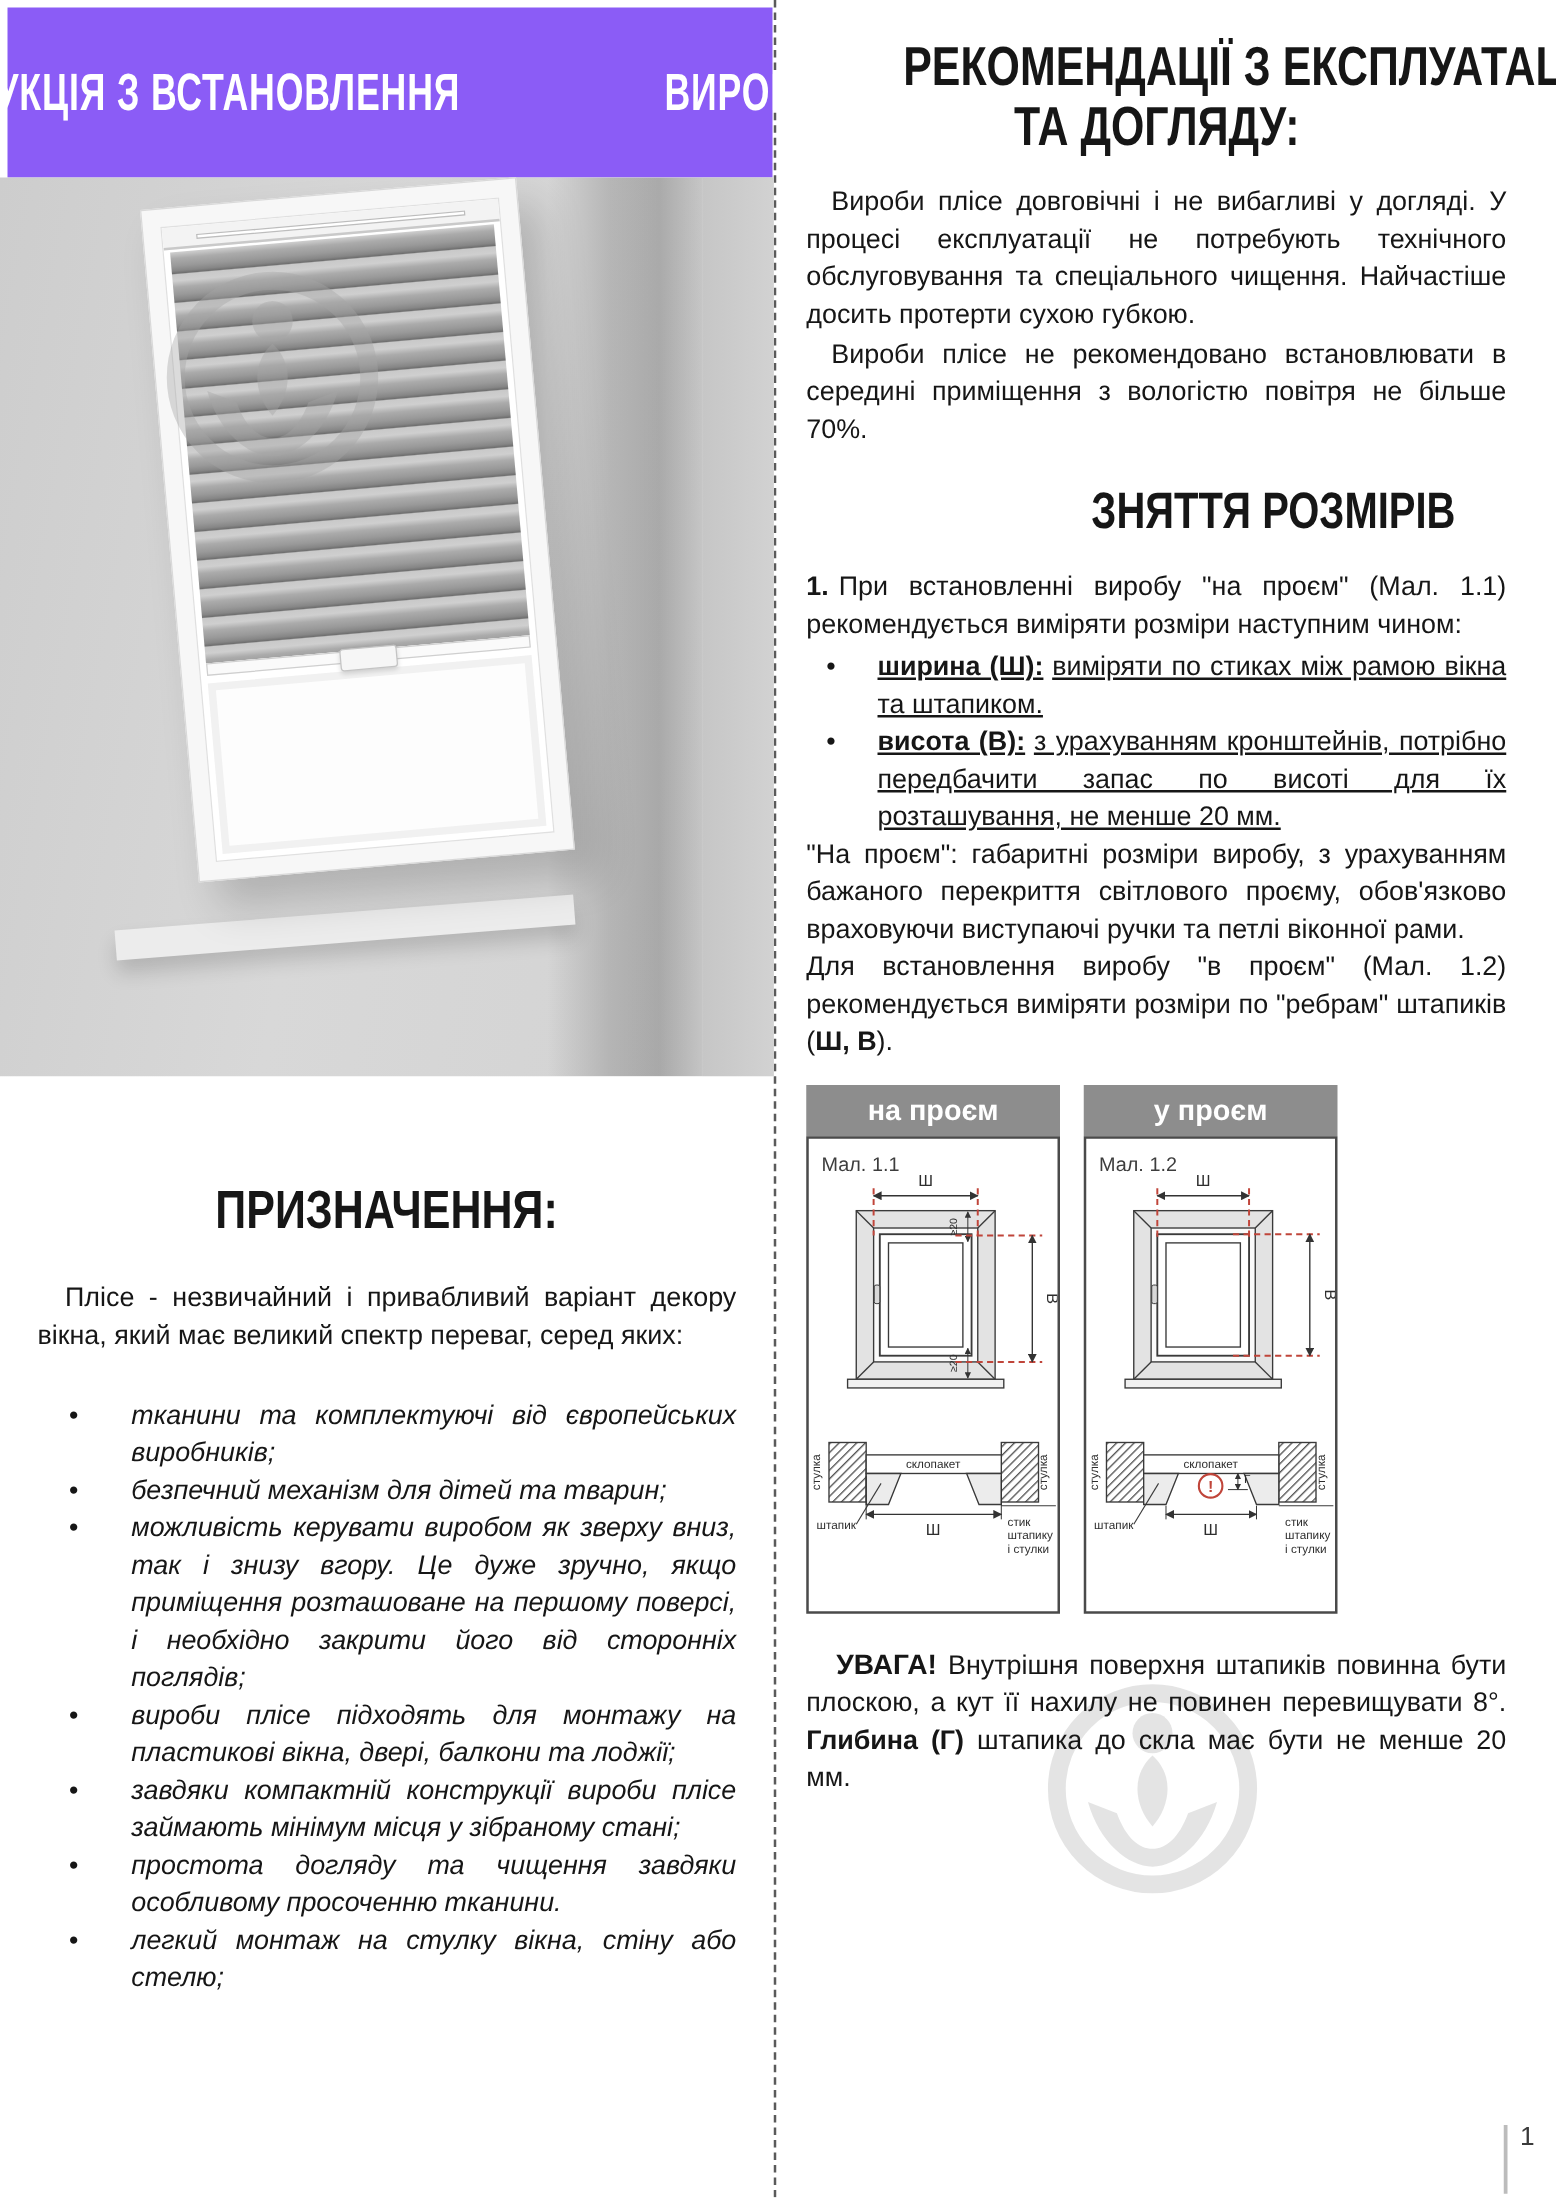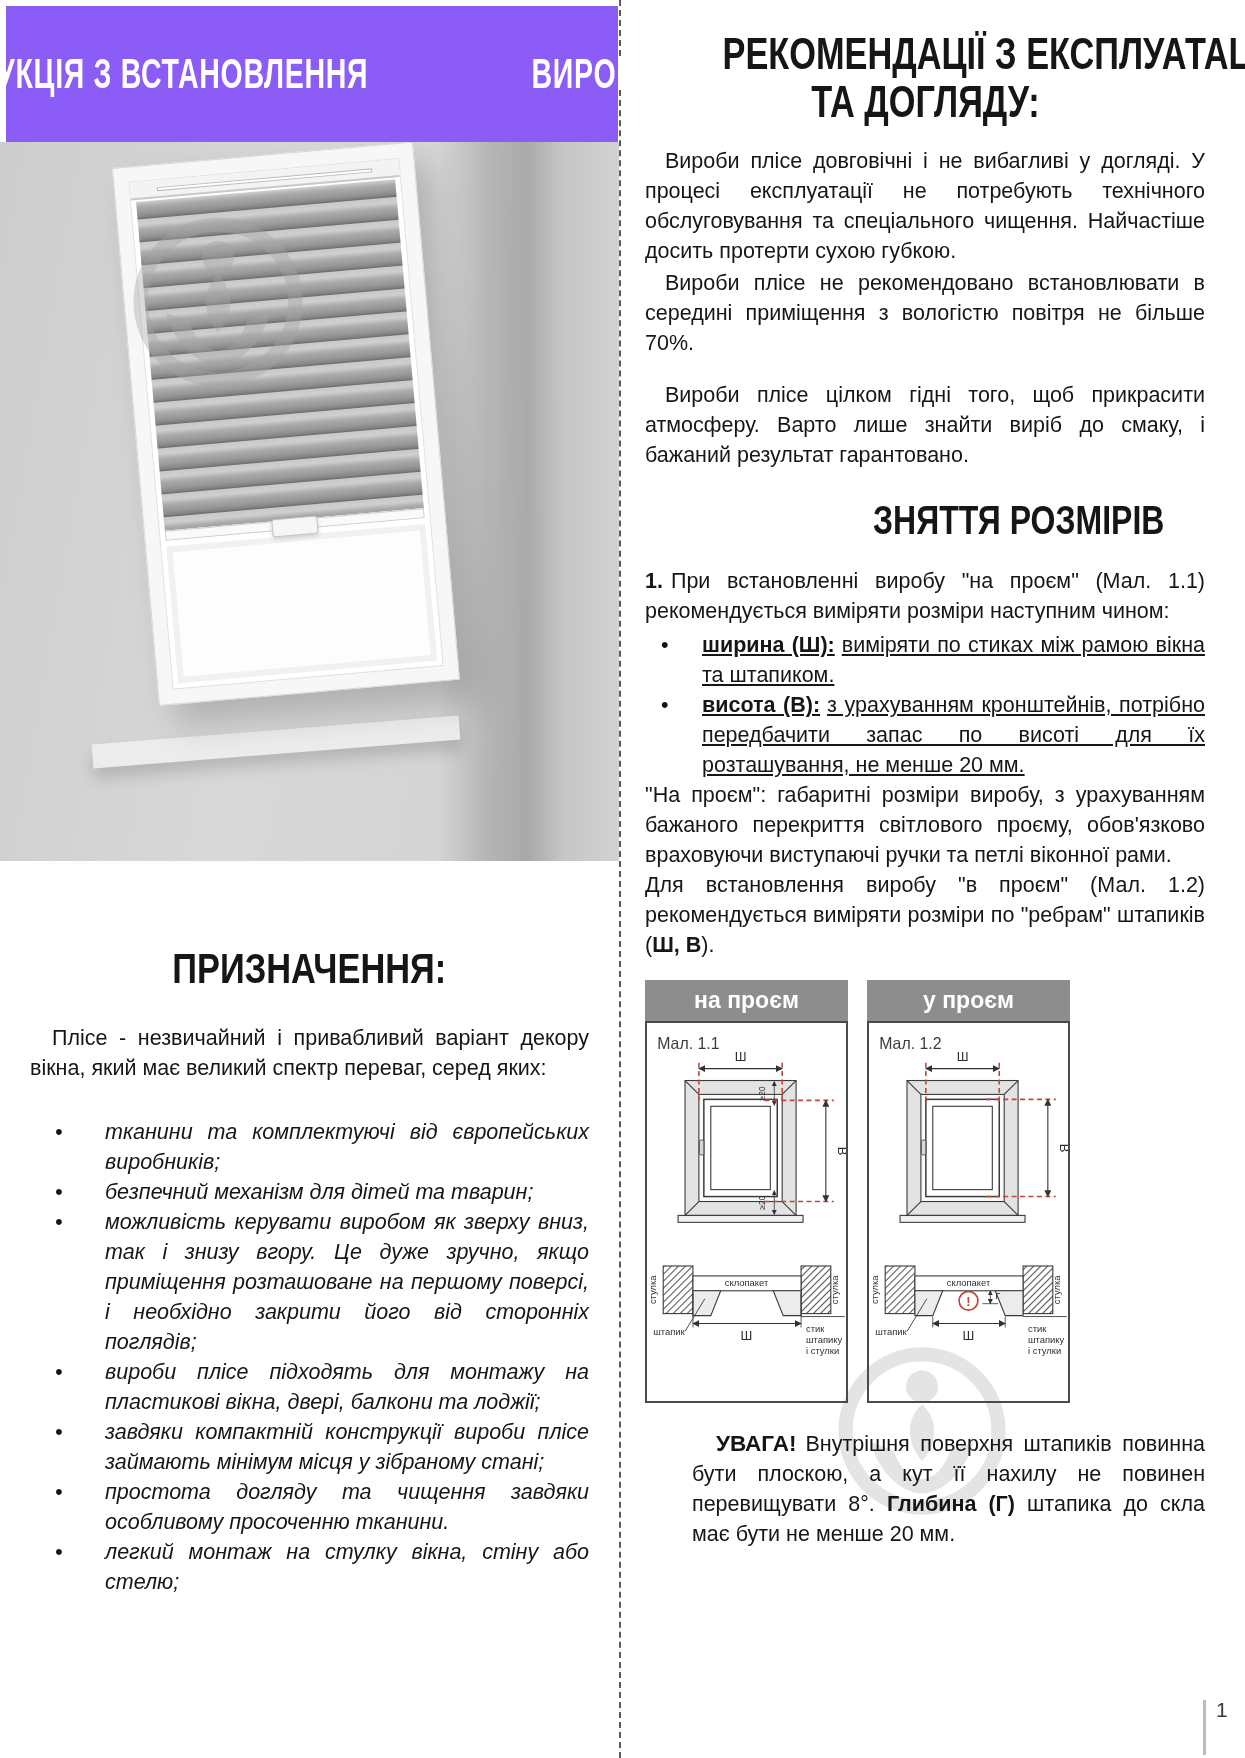--- a/index.html
+++ b/index.html
@@ -89,21 +89,21 @@
   .t-fig { font-family:"Liberation Sans",sans-serif; font-size:16px; fill:#3d3d3d; }
   .t-dim { font-family:"Liberation Sans",sans-serif; font-size:13px; fill:#2e2e2e; }
   .t-small { font-family:"Liberation Sans",sans-serif; font-size:8.5px; fill:#2e2e2e; }
   .t-sec { font-family:"Liberation Sans",sans-serif; font-size:9.5px; fill:#2e2e2e; }
   .t-alert { font-family:"Liberation Sans",sans-serif; font-size:13px; font-weight:bold; fill:#c0453a; }
   .redline { stroke:#c0453a; stroke-width:1.6; stroke-dasharray:5 3.5; fill:none; }
   .dimline { stroke:#333333; stroke-width:1.1; fill:none; }
   .thin { stroke:#333333; stroke-width:0.8; fill:none; }
 
   
-  .p-warning { margin-top:26px; text-indent:24px;margin-left:47px; }
+  .p-warning { margin-top:26px; text-indent:24px; }
   .warn-lead { font-weight:bold; margin-right:9px; font-size:22.5px; }
   .bold { font-weight:bold; }
   .pagenum-rule { position:absolute; left:1203px; top:1700px; width:3px; height:55px; background:#bcbcbc; }
   .pagenum { position:absolute; left:1216px; top:1698px; font-size:21px; color:#3a3a3a; }
 
   .wm-photo { left:128px; top:70px; width:180px; height:180px; opacity:.40; color:#a6a6a6; }
   .wm-bottom { position:absolute; left:833px; top:1342px; width:178px; height:178px; opacity:.38;
     color:#b9b9b9; z-index:1; }
 </style>
 </head>
@@ -158,21 +158,20 @@
   </div>
 
   <div class="col-right">
 
     <h1 class="care-title">
       <span class="cond">РЕКОМЕНДАЦІЇ З ЕКСПЛУАТАЦІЇ</span><br>
       <span class="cond">ТА ДОГЛЯДУ:</span>
     </h1>
     <p class="body-text p-care1">Вироби плісе довговічні і не вибагливі у догляді. У процесі експлуатації не потребують технічного обслуговування та спеціального чищення. Найчастіше досить протерти сухою губкою.</p>
     <p class="body-text p-care2">Вироби плісе не рекомендовано встановлювати в середині приміщення з вологістю повітря не більше 70%.</p>
-    <p class="body-text p-care3">Вироби плісе цілком гідні того, щоб прикрасити атмосферу. Варто лише знайти виріб до смаку, і бажаний результат гарантовано.</p>
 
     <h2 class="measure-title"><span class="cond">ЗНЯТТЯ РОЗМІРІВ</span></h2>
 
     <p class="body-text p-step"><span class="lead-num">1.</span><span>При встановленні виробу "на проєм" (Мал. 1.1) рекомендується виміряти розміри наступним чином:</span></p>
 
     <ul class="measure-list body-text">
       <li><span class="lead-bold">ширина (Ш):</span><span>виміряти по стиках між рамою вікна та штапиком.</span></li>
       <li><span class="lead-bold">висота (В):</span><span>з урахуванням кронштейнів, потрібно передбачити запас по висоті для їх розташування, не менше 20 мм.</span></li>
     </ul>
 

